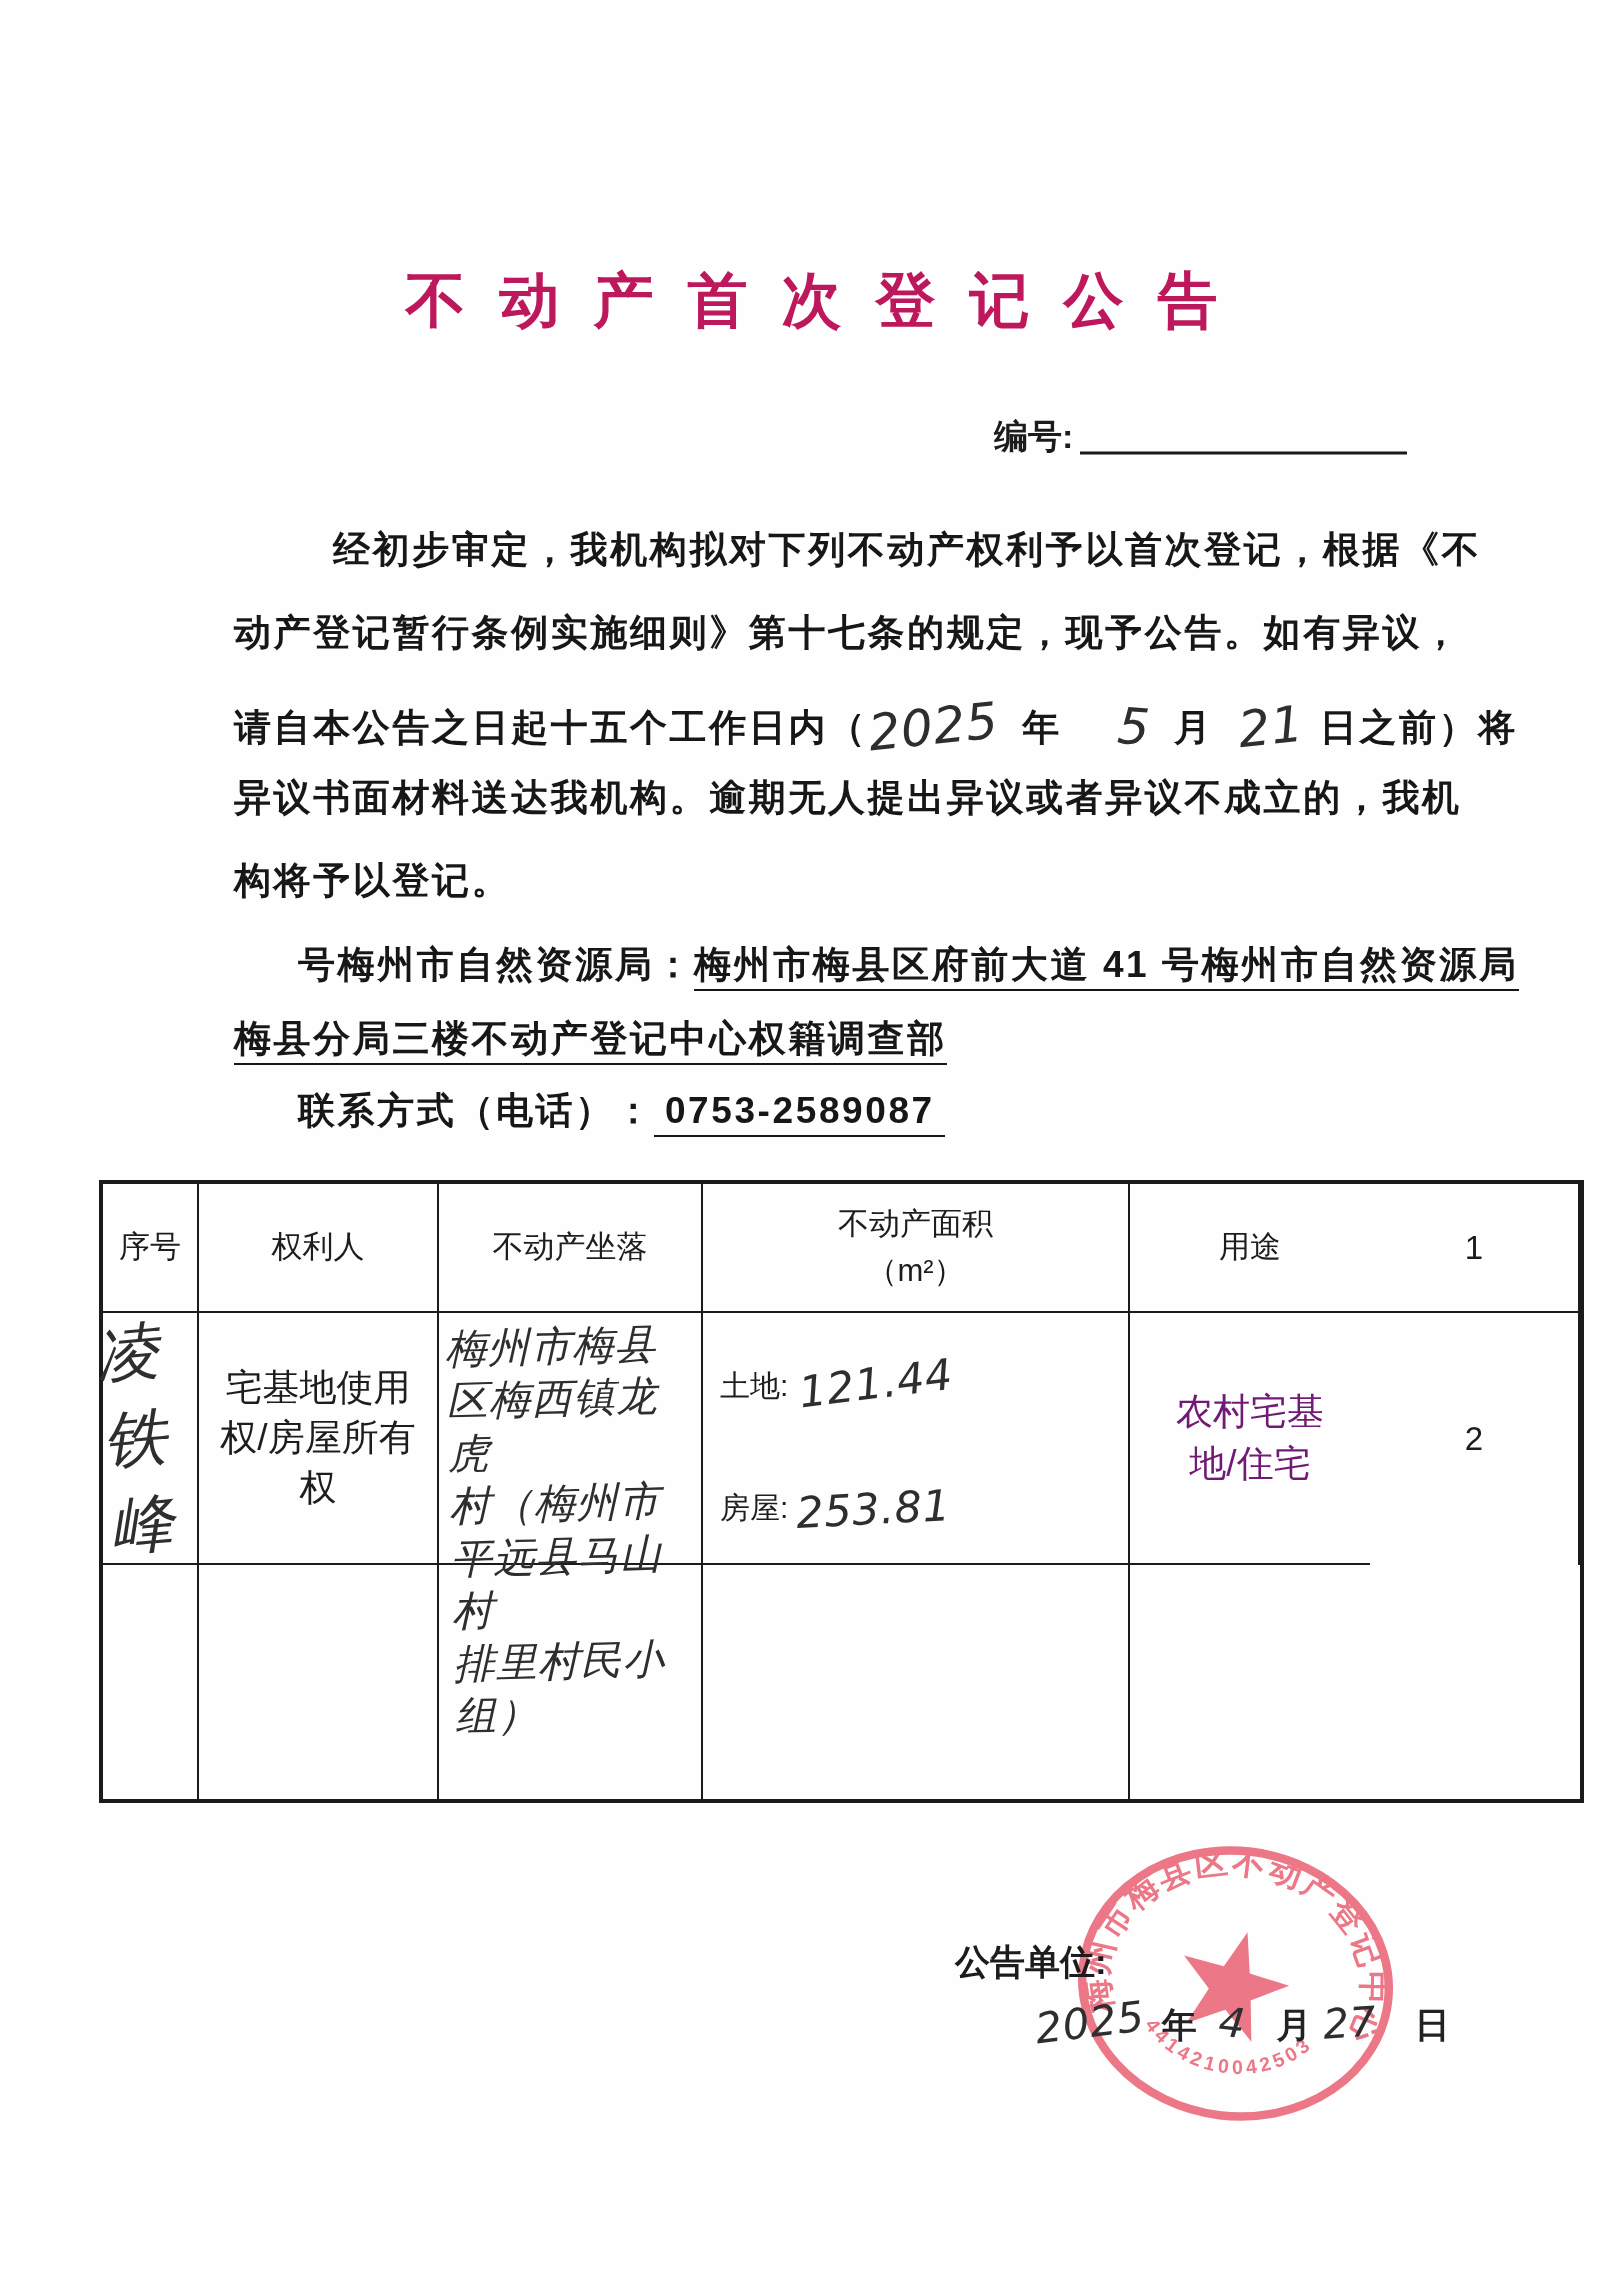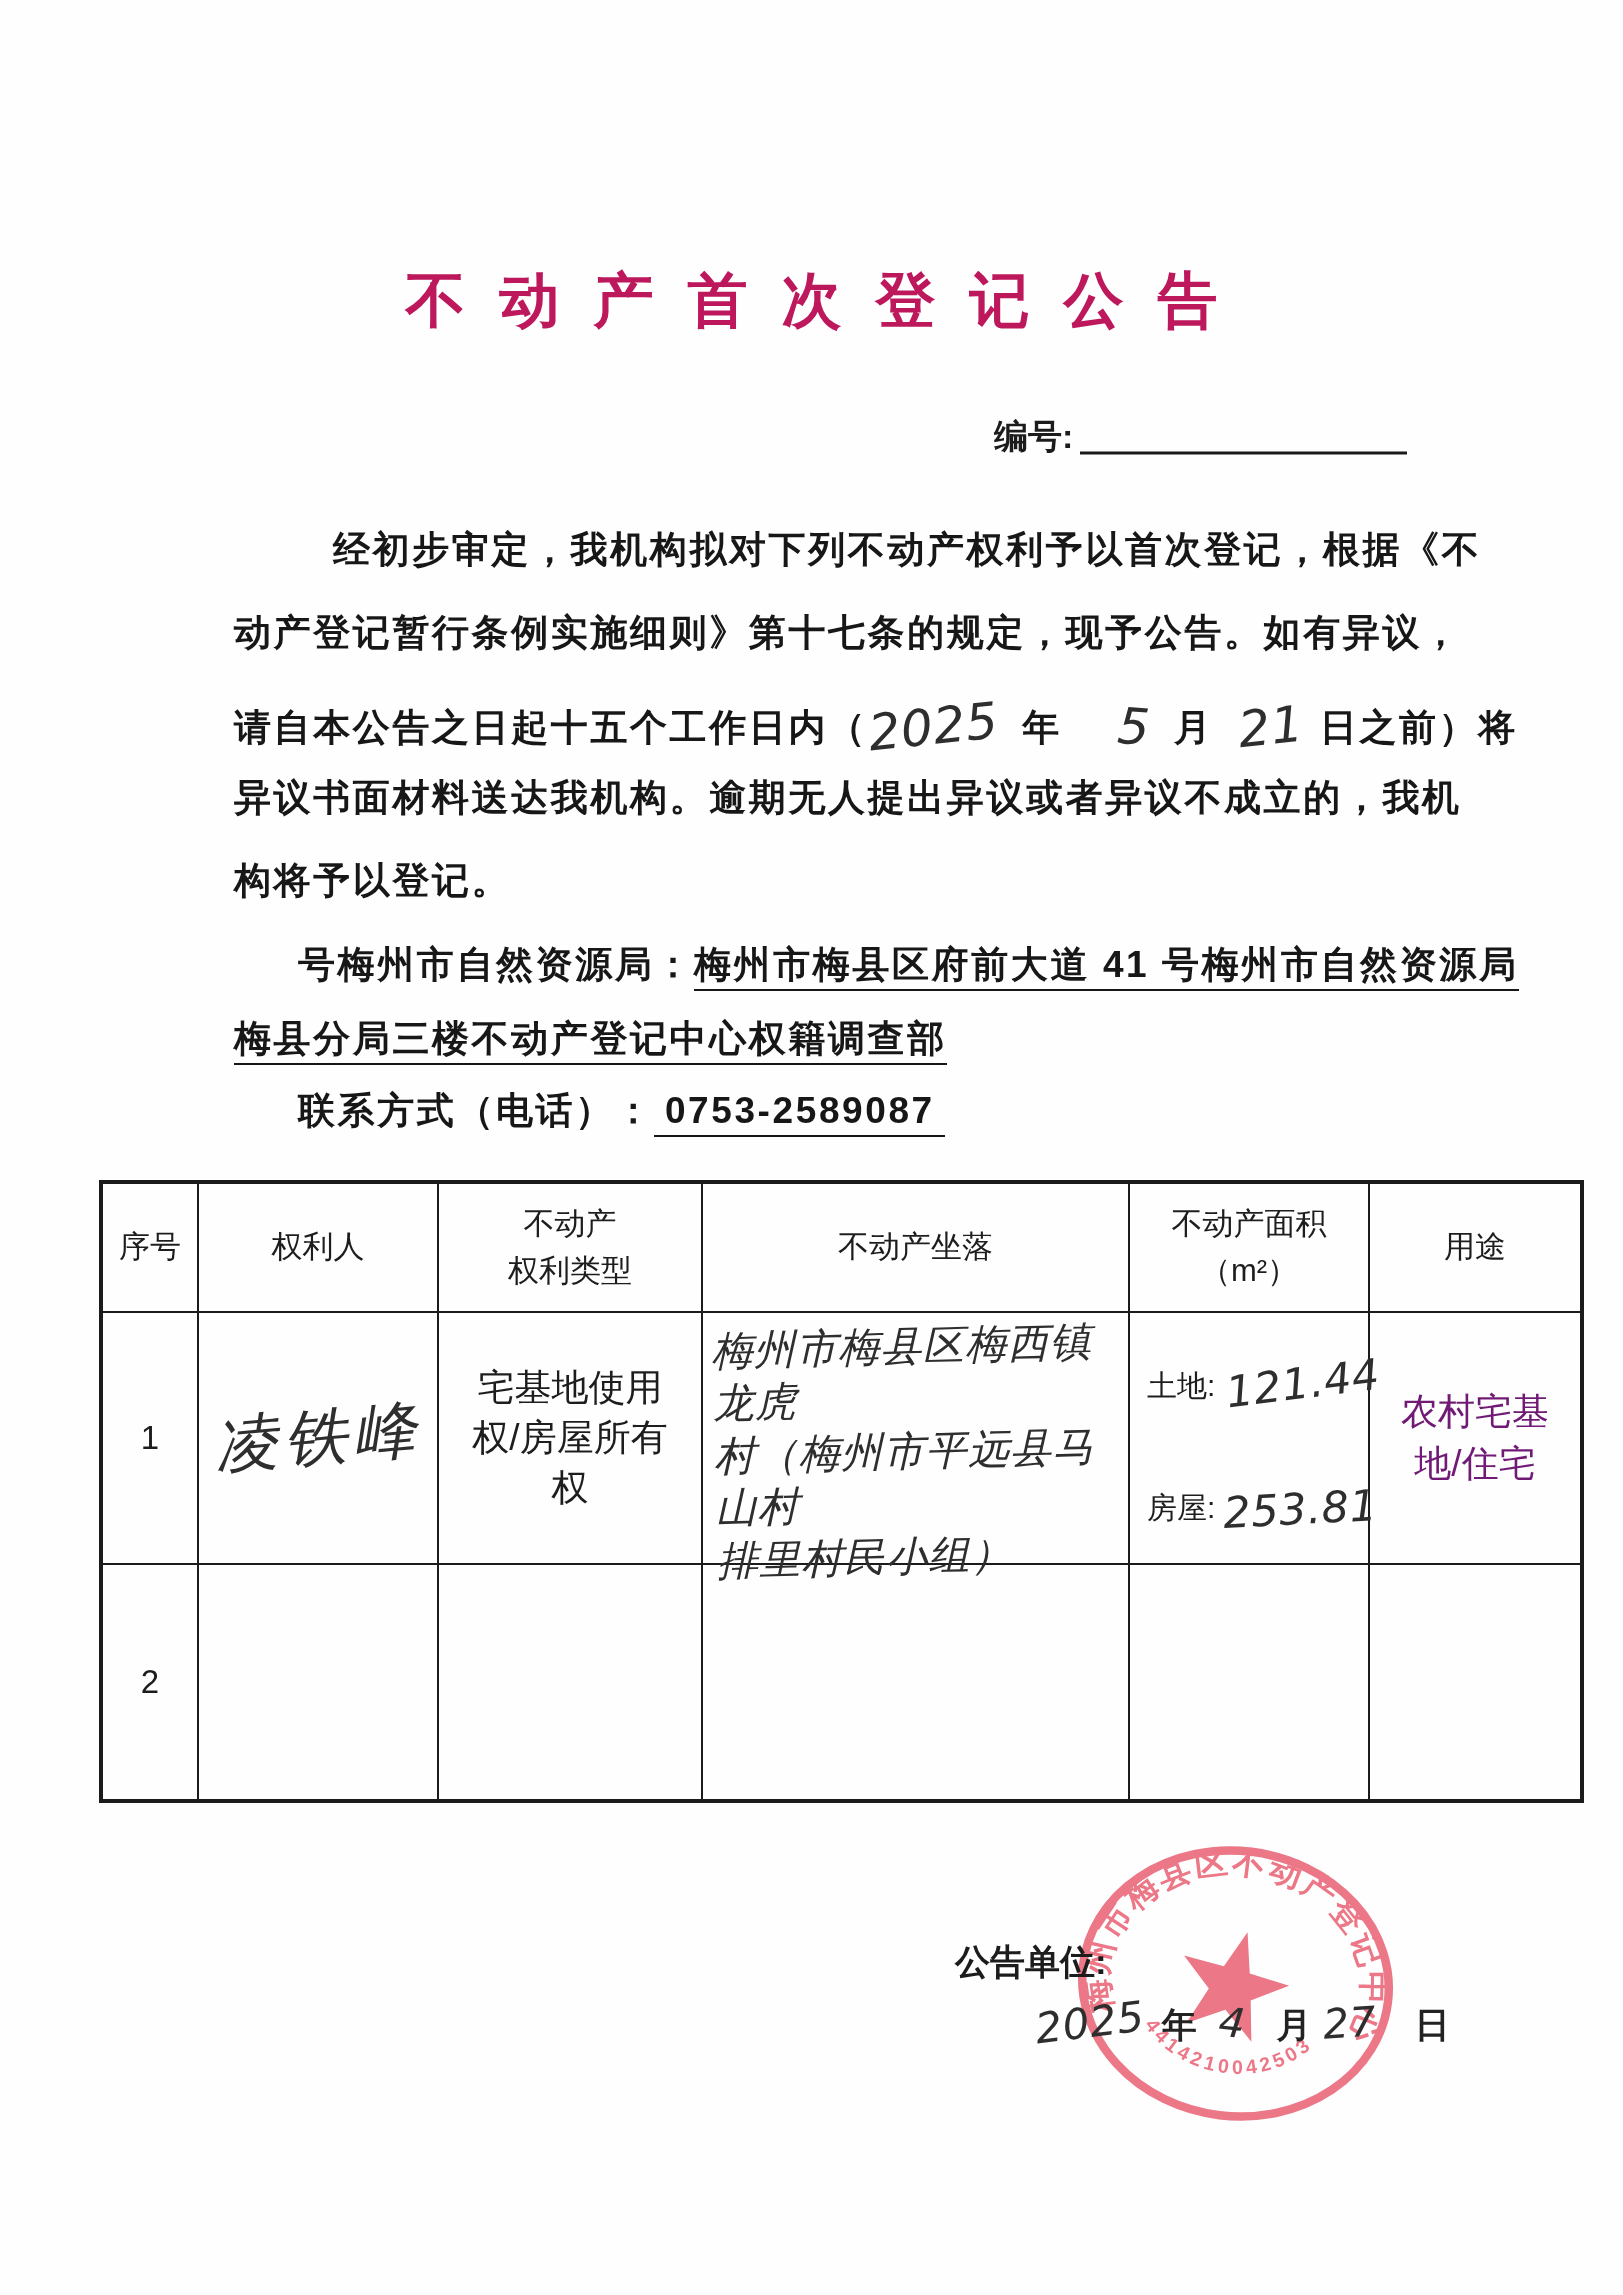--- a/index.html
+++ b/index.html
@@ -128,22 +128,20 @@
   </div>
 
   <div class="bline" style="left:298px;top:1089px;">
     <span>联系方式（电话）：</span><span class="u" style="padding:0 10.5px 3.9px 10.5px;">0753-2589087</span>
   </div>
 
   <div class="doctable">
 
     <div class="td th">序号</div>
     <div class="td th">权利人</div>
-    <div class="td th">不动产
-权利类型</div>
     <div class="td th">不动产坐落</div>
     <div class="td th">不动产面积
 （m²）</div>
     <div class="td th lastcol">用途</div>
 
     <div class="td cnum">1</div>
     <div class="td cell-holder">
       <span class="hand holder-name">凌铁峰</span>
     </div>
     <div class="td cell-type">宅基地使用

